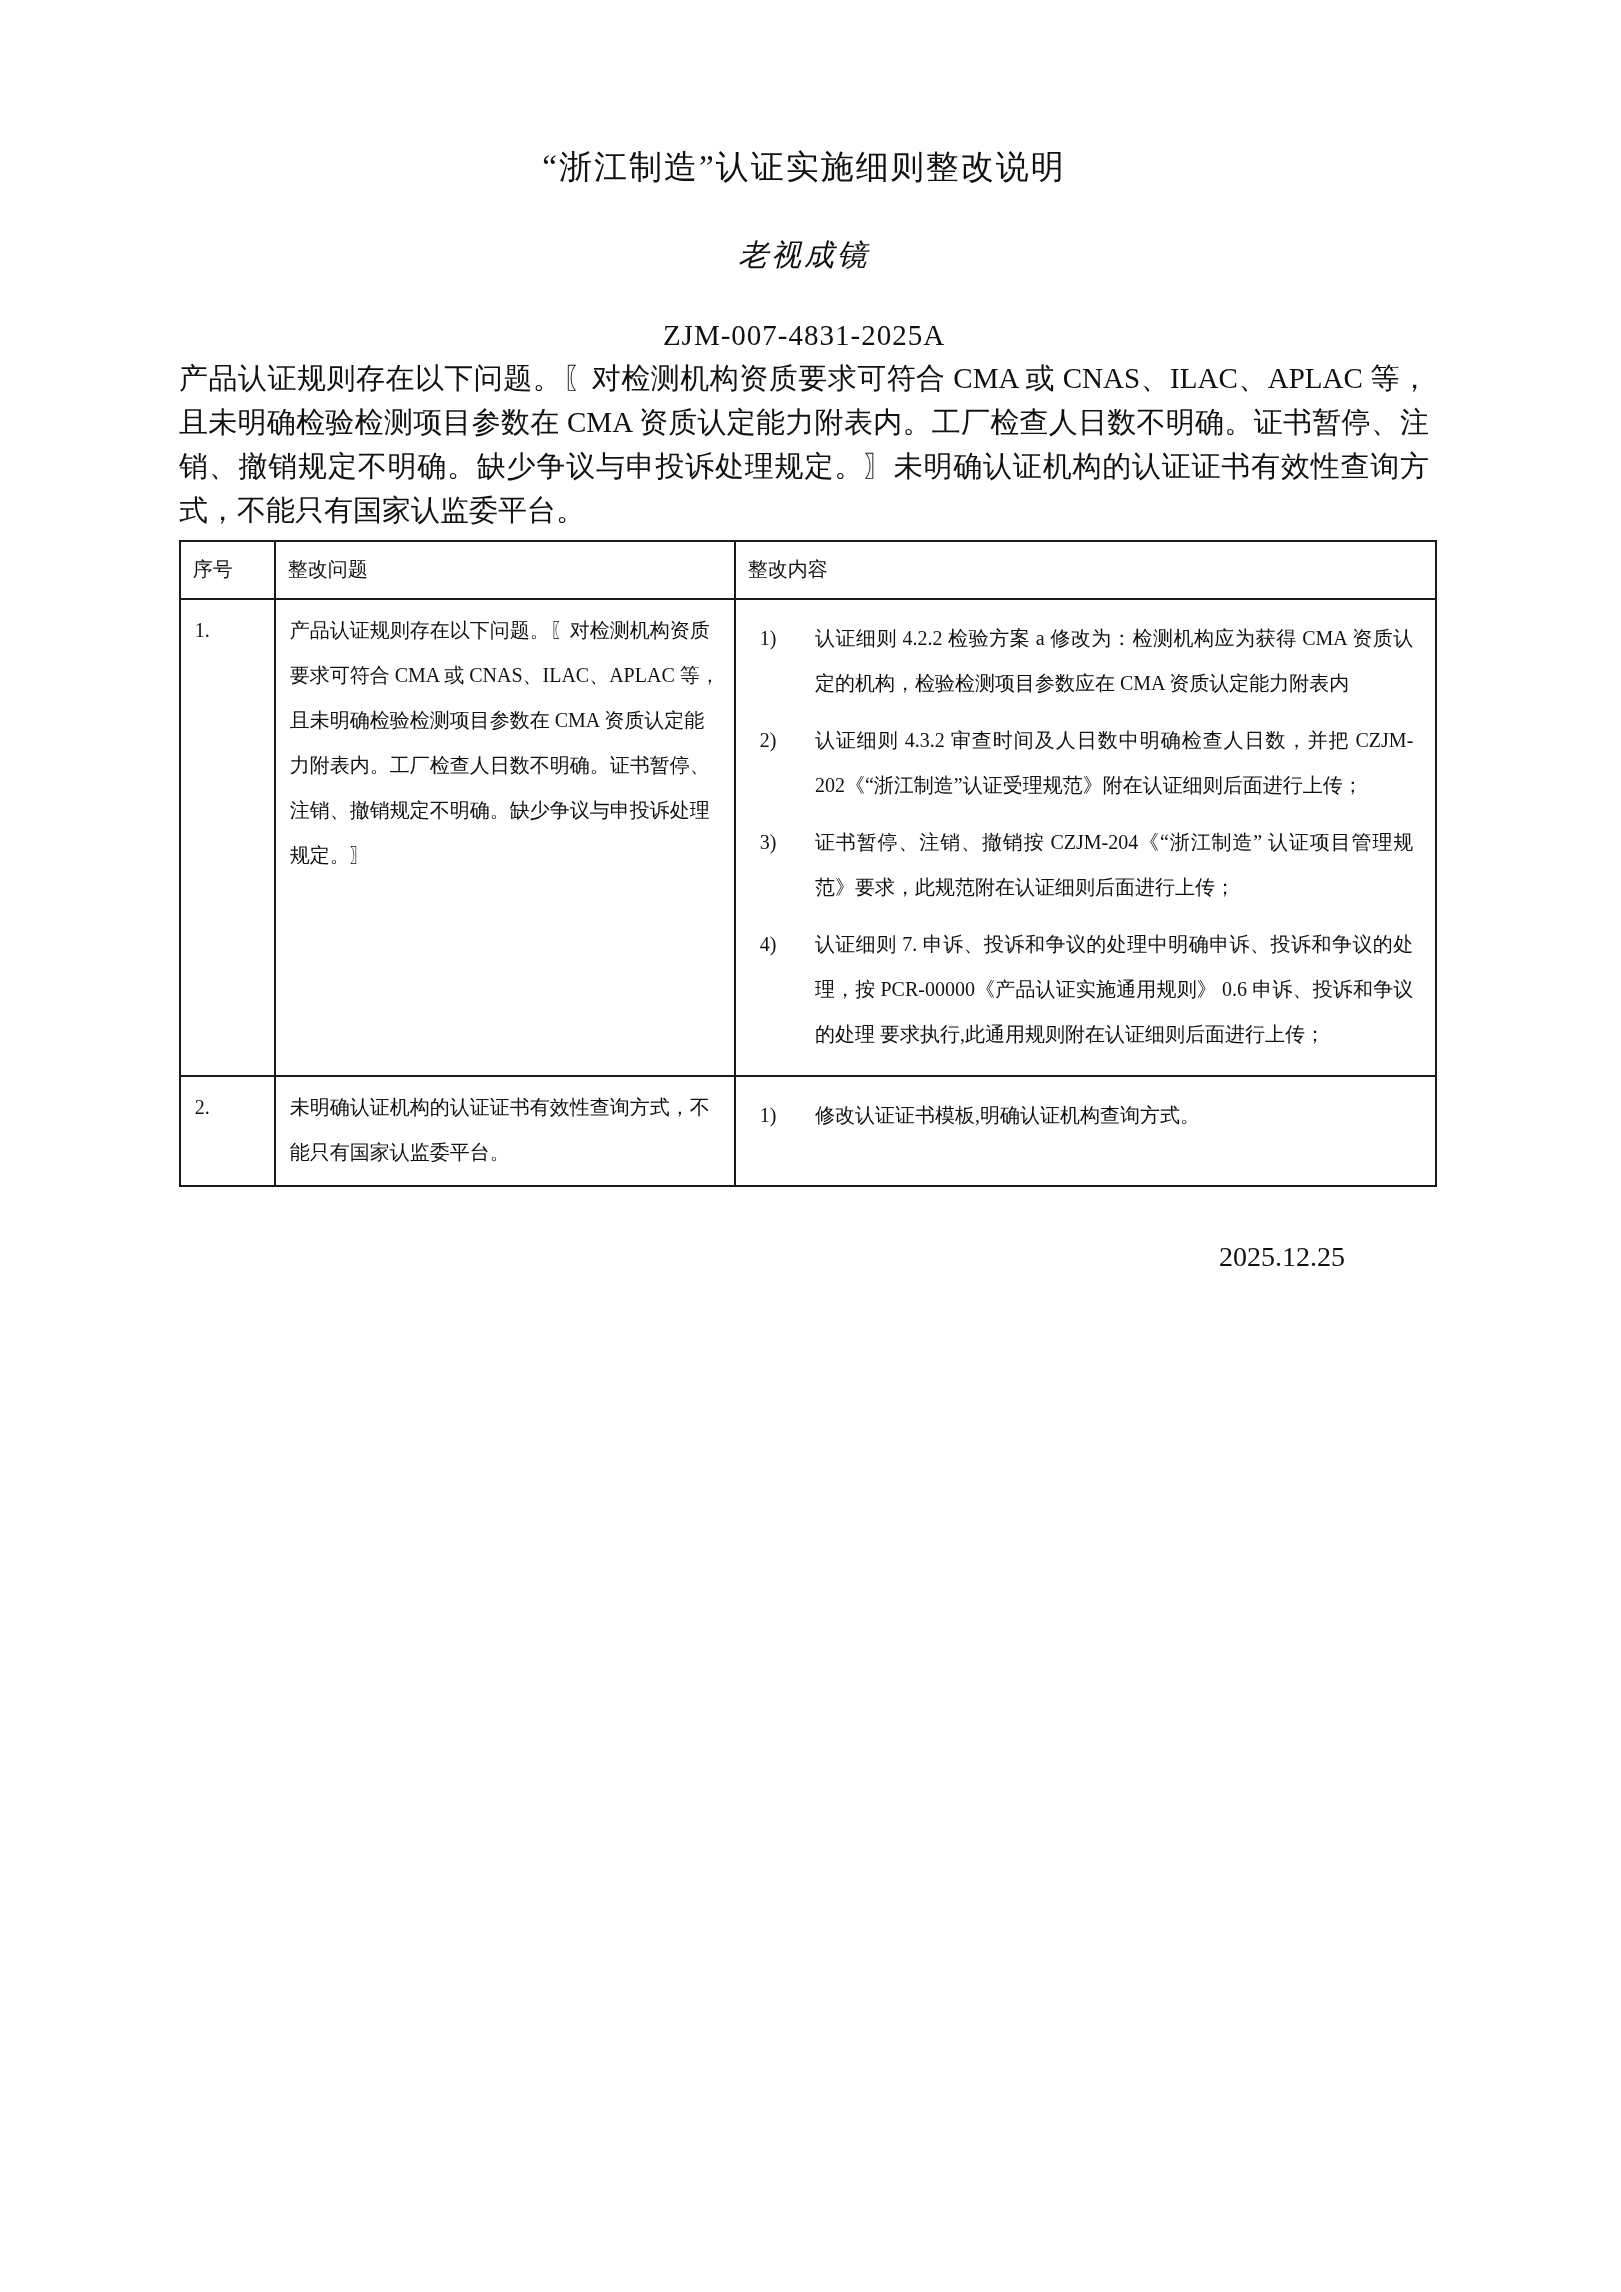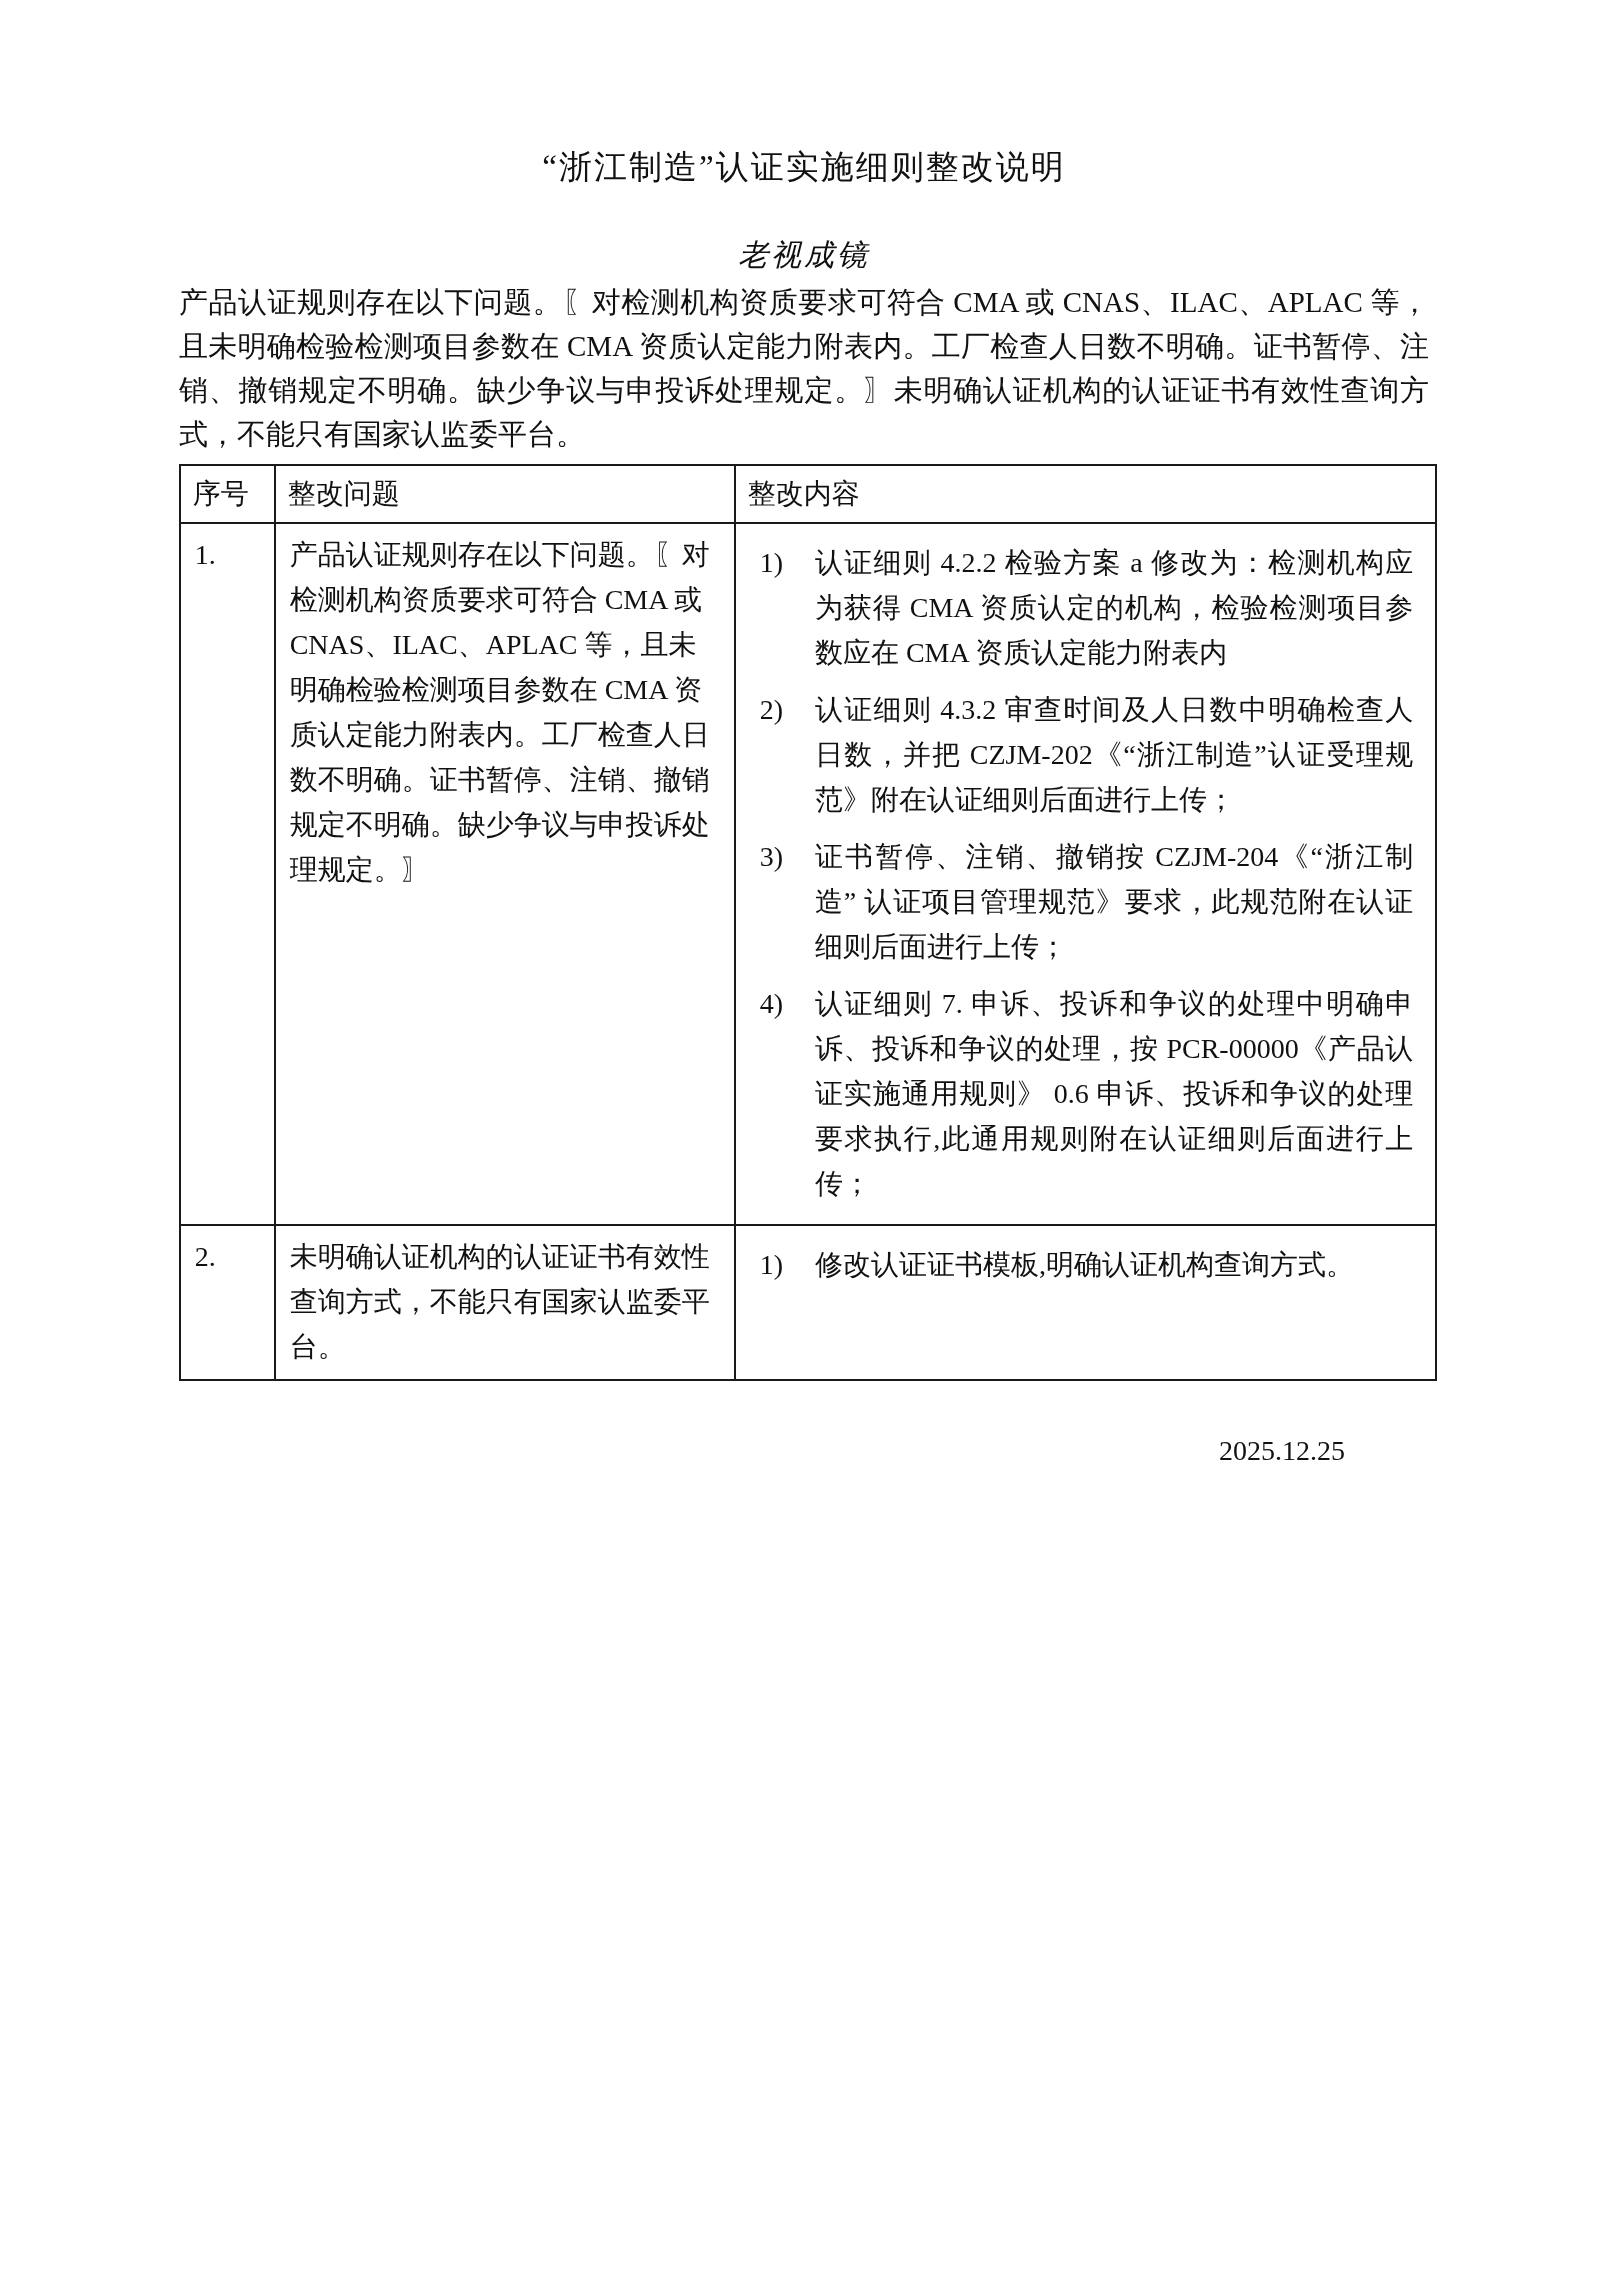--- a/index.html
+++ b/index.html
@@ -51,21 +51,21 @@
   table.rect-table {
     width: 100%;
     border-collapse: collapse;
     margin-top: 7.8px;
     table-layout: fixed;
   }
   table.rect-table th,
   table.rect-table td {
     border: 2px solid #1a1a1a;
     vertical-align: top;
-    font-size: 28px;
+    font-size: 20px;
     font-weight: normal;
     text-align: left;
   }
   table.rect-table th {
     padding: 7.8px 9.8px 9.8px 11.8px;
     line-height: 39px;
   }
   col.c-no { width: 95px; }
   col.c-problem { width: 460px; }
   col.c-actions { width: auto; }
@@ -102,20 +102,21 @@
     line-height: 49px;
   }
 </style>
 </head>
 <body>
 
 <div class="page">
 
   <h1 class="doc-title">“浙江制造”认证实施细则整改说明</h1>
   <h2 class="doc-subtitle">老视成镜</h2>
+  <div class="doc-code">ZJM-007-4831-2025A</div>
 
   <p class="body-par">产品认证规则存在以下问题。〖对检测机构资质要求可符合 CMA 或 CNAS、ILAC、APLAC 等，且未明确检验检测项目参数在 CMA 资质认定能力附表内。工厂检查人日数不明确。证书暂停、注销、撤销规定不明确。缺少争议与申投诉处理规定。〗未明确认证机构的认证证书有效性查询方式，不能只有国家认监委平台。</p>
 
 
   <table class="rect-table">
     <colgroup>
       <col class="c-no">
       <col class="c-problem">
       <col class="c-actions">
     </colgroup>

